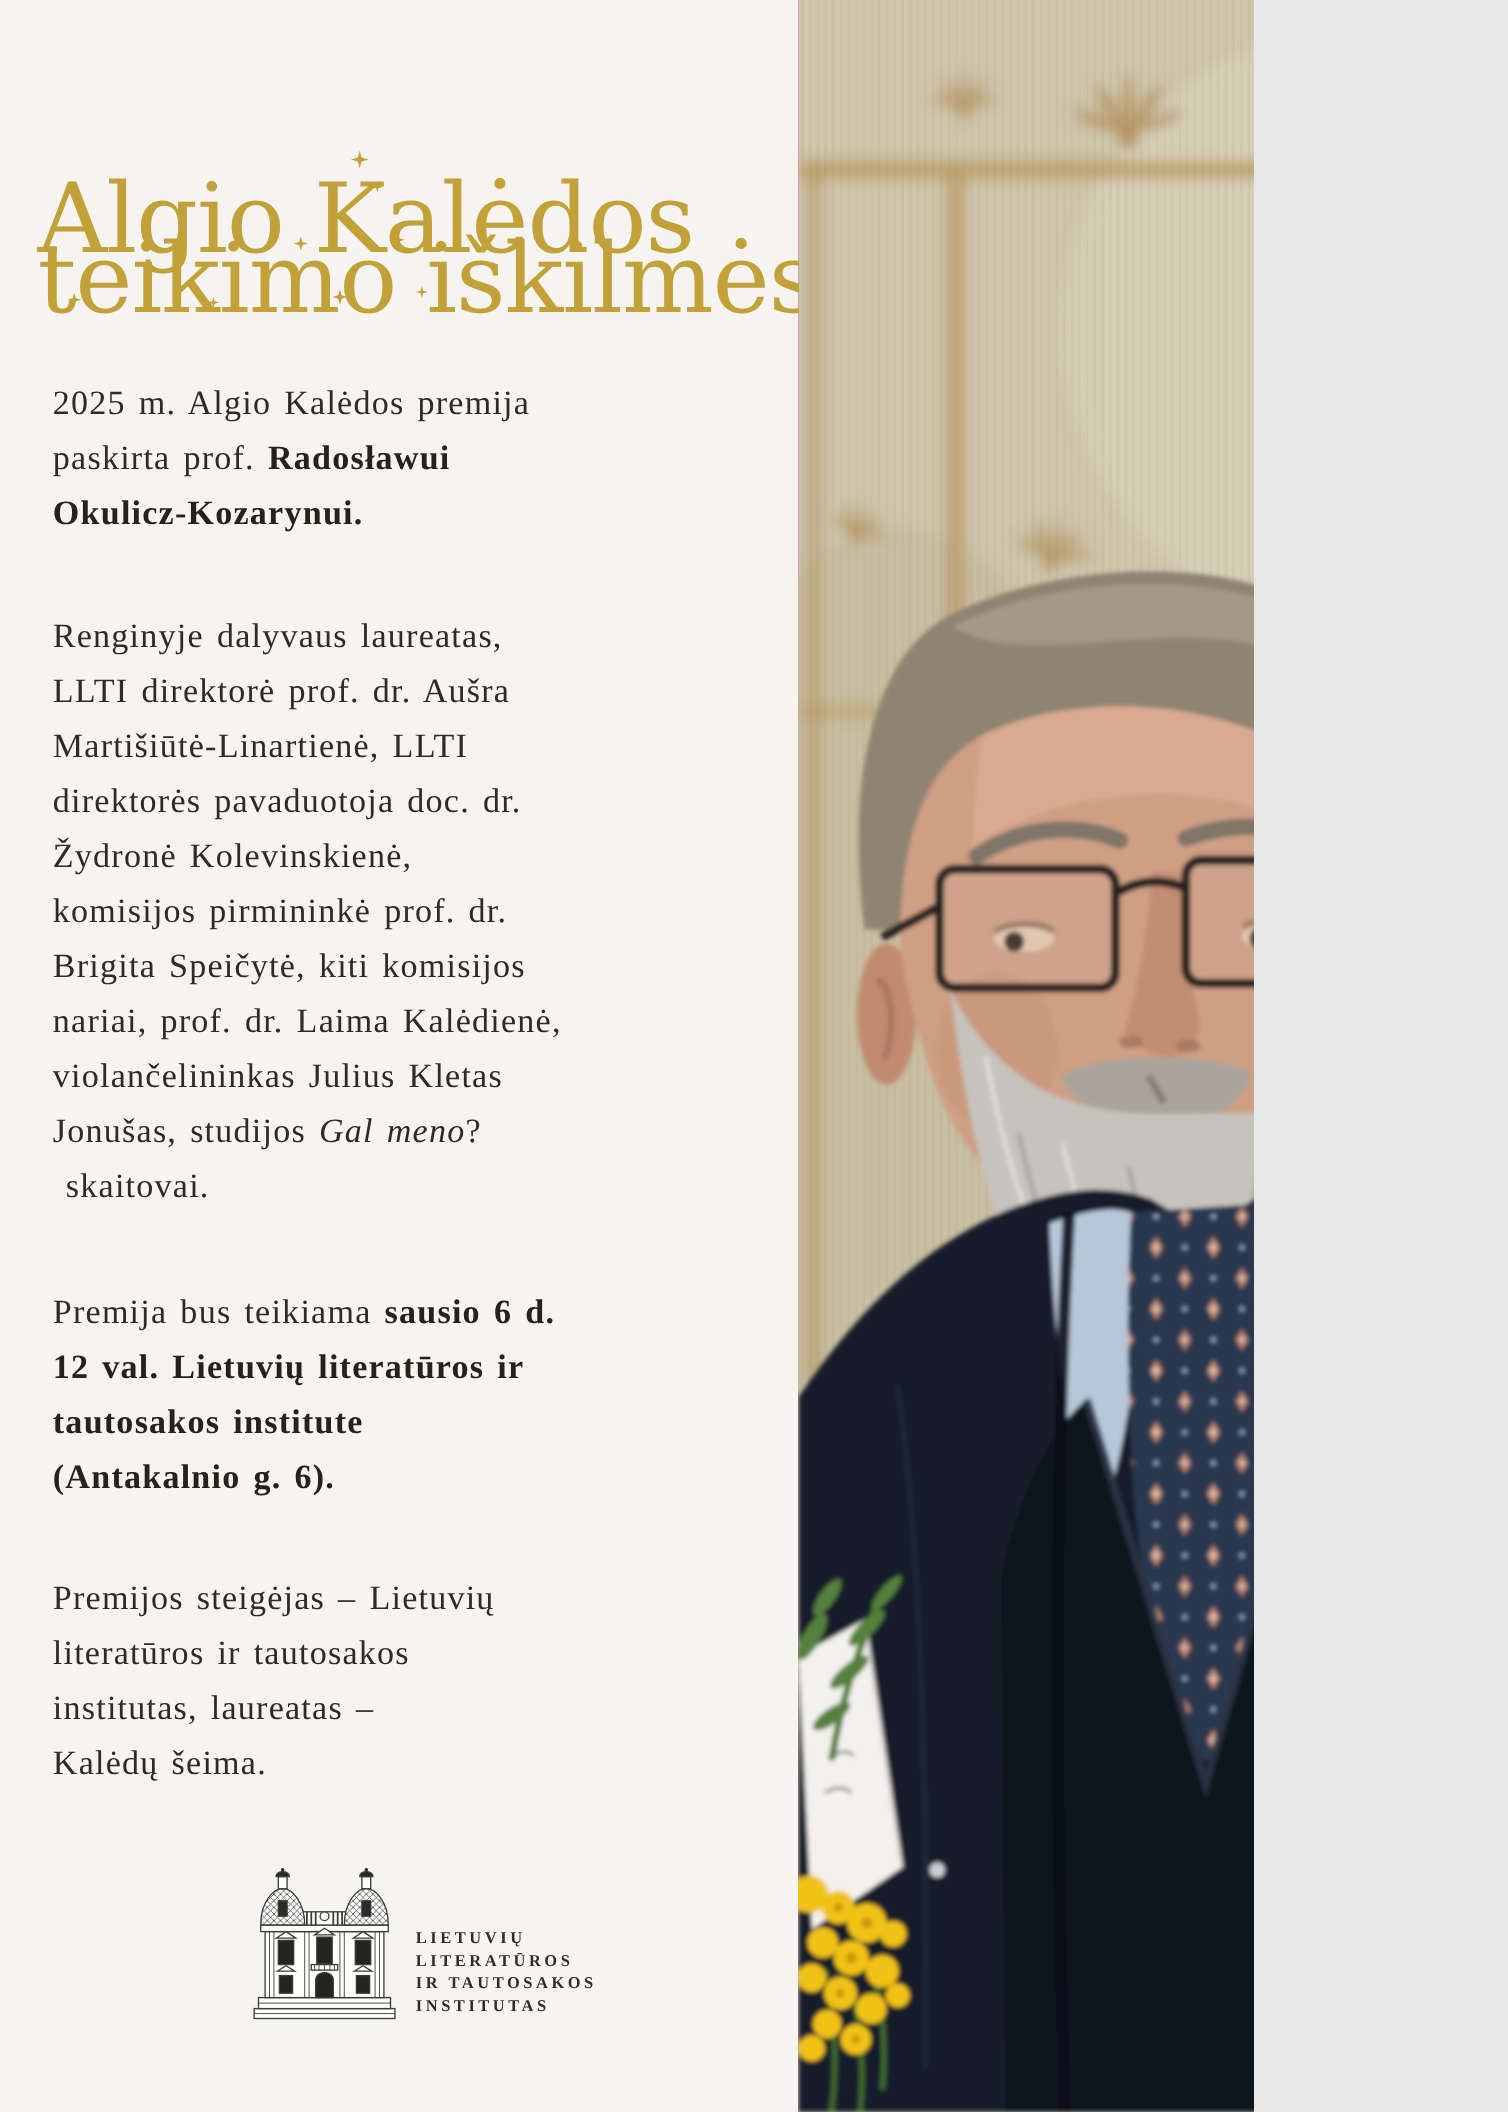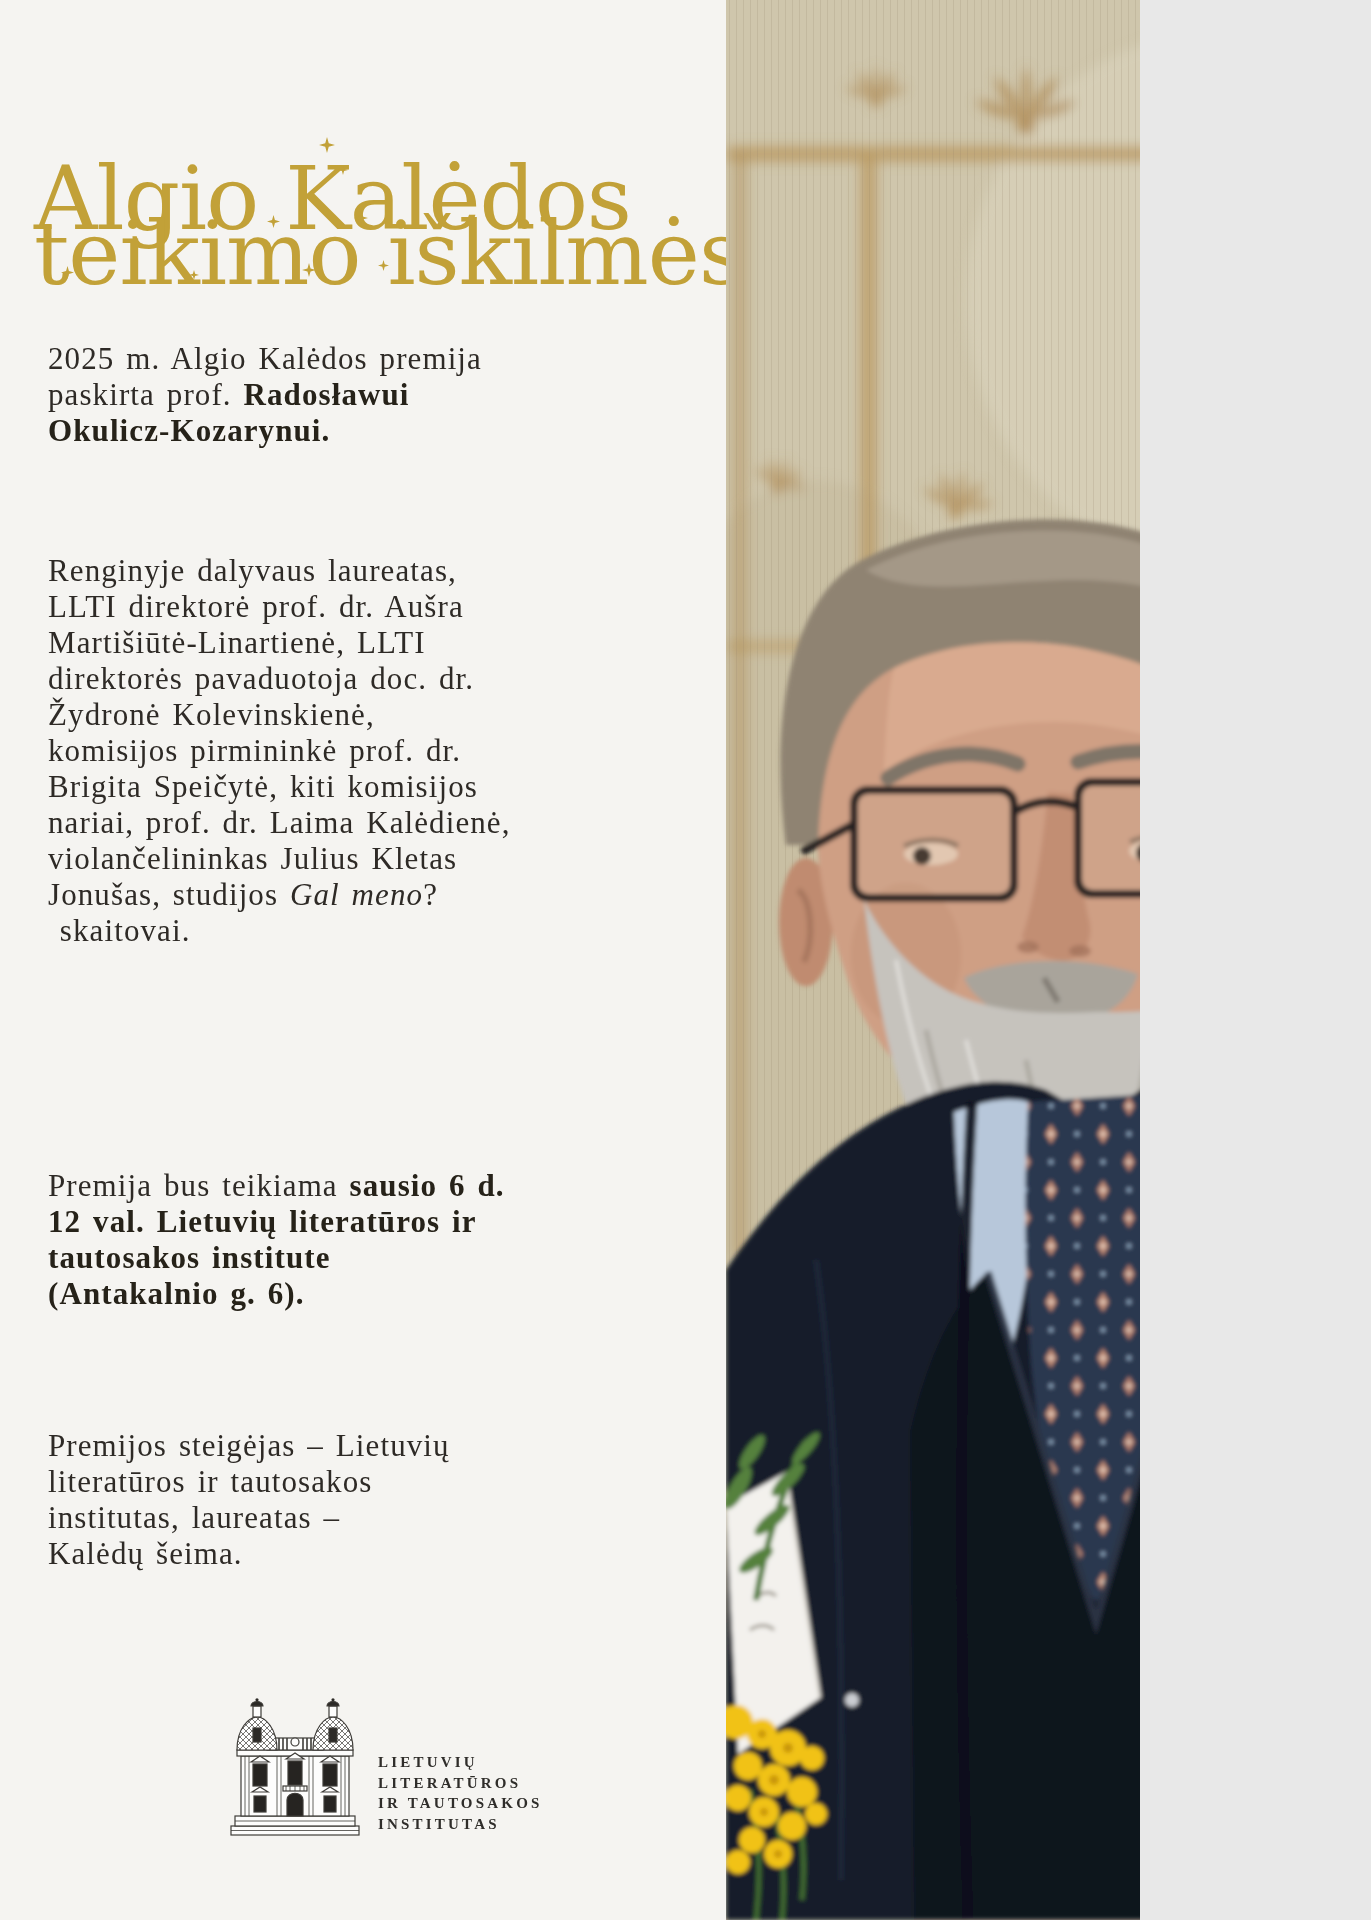--- a/index.html
+++ b/index.html
@@ -7,21 +7,21 @@
           font-family:"Liberation Serif","DejaVu Serif",serif;}
   
   .left-col{position:absolute;left:0;top:0;width:726px;height:1920px;background:#f5f4f1;}
   .title{position:absolute;left:34px;top:112px;width:640px;color:#c2a138;
          font-family:"DejaVu Serif",serif;font-size:88px;line-height:55px;
          letter-spacing:-1px;font-weight:400;}
   .title .tline{display:block;white-space:nowrap;}
   .sparkle{position:absolute;background:#c2a138;
            clip-path:polygon(50% 0,61% 39%,100% 50%,61% 61%,50% 100%,39% 61%,0 50%,39% 39%);}
   .para{position:absolute;left:48px;width:620px;margin:0;color:#2e2a26;
-        font-size:31px;line-height:36px;letter-spacing:1.1px;word-spacing:3px;
+        font-size:31px;line-height:50px;letter-spacing:1.1px;word-spacing:3px;
         white-space:pre-line;}
   .para .b{font-weight:700;color:#262219;}
   .para .i{font-style:italic;}
   .p1{top:341px;} .p2{top:553px;} .p3{top:1168px;} .p4{top:1428px;}
   
   .logo{position:absolute;left:0;top:0;}
   .palace{position:absolute;left:225px;top:1698px;width:140px;height:150px;}
   .logo-text{position:absolute;left:378px;top:1752px;color:#2f2d2a;
              font-family:"Liberation Serif",serif;font-weight:700;font-size:15px;
              letter-spacing:3.2px;line-height:20.5px;white-space:nowrap;}

